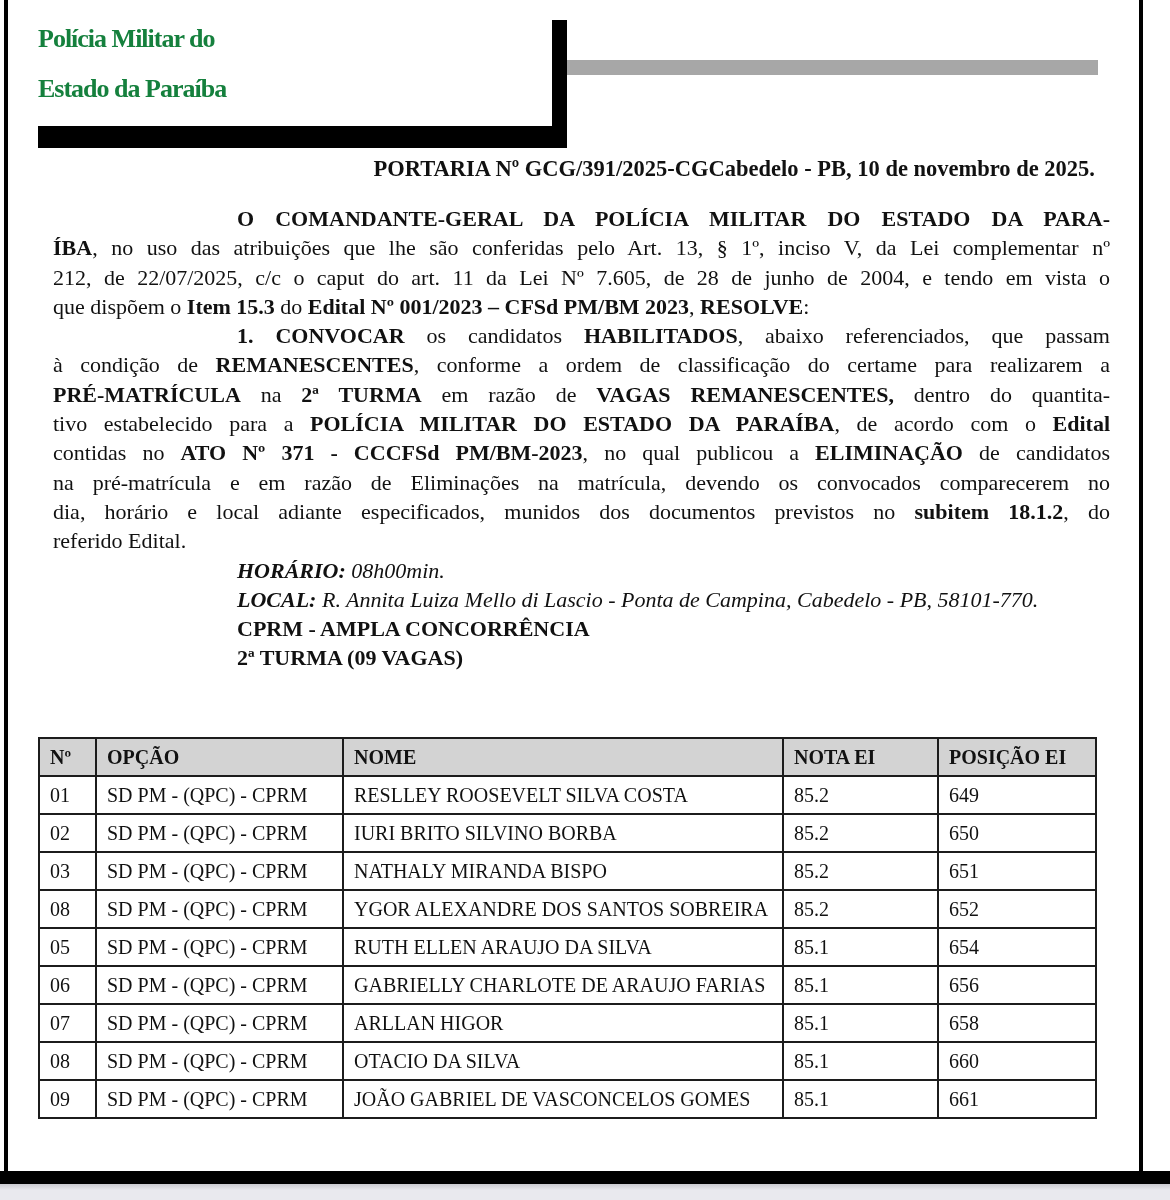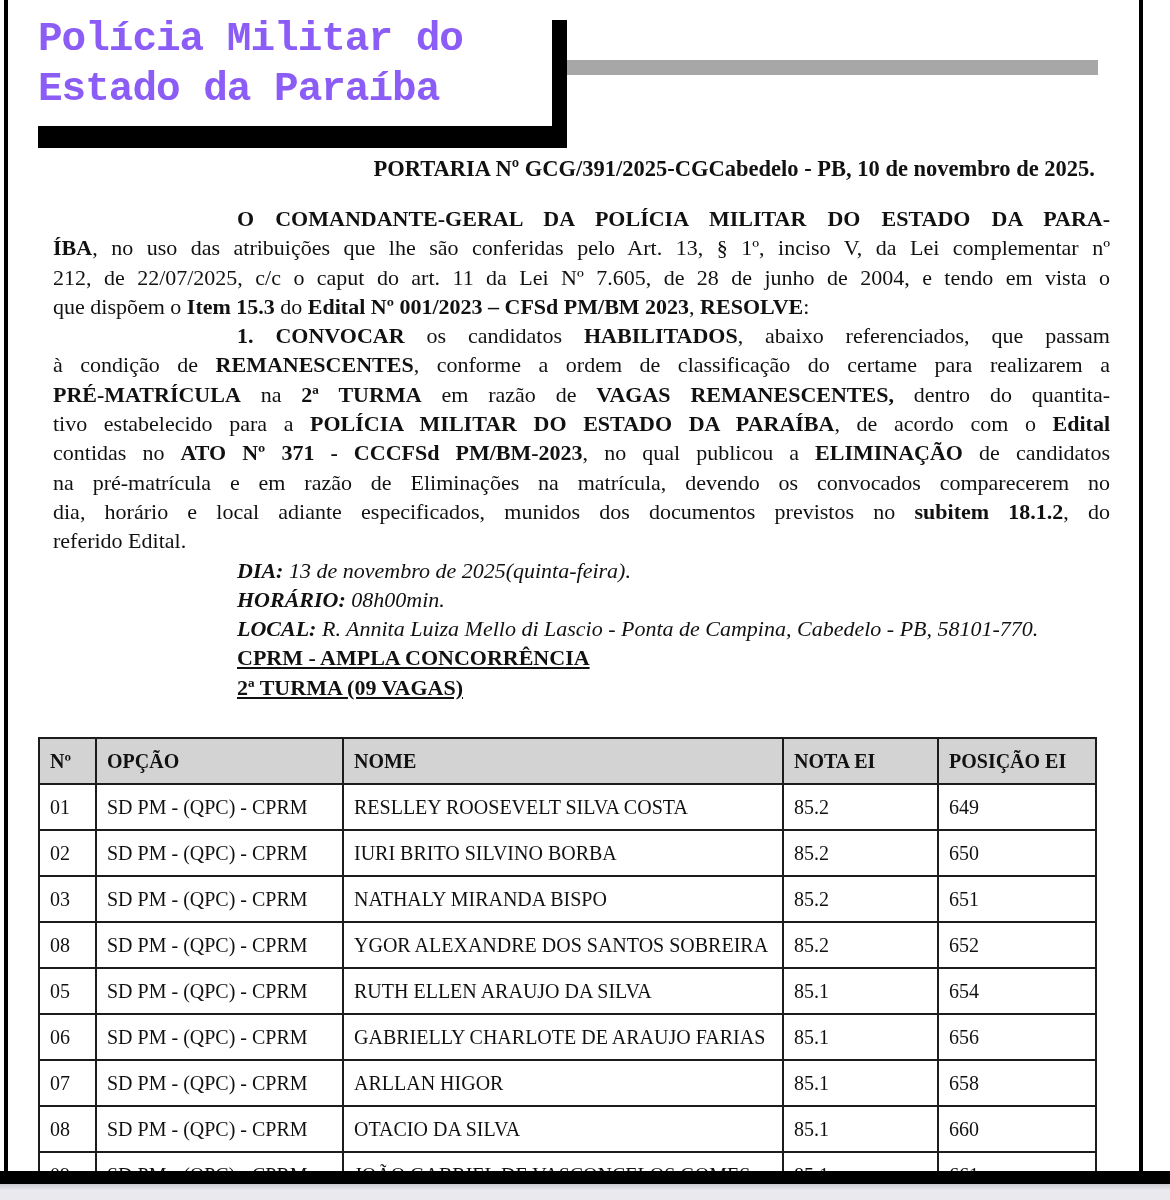--- a/index.html
+++ b/index.html
@@ -17,47 +17,47 @@
   }
   
   .border-left{position:absolute;left:4px;top:0;width:4px;height:1184px;background:var(--bar-black);}
   .border-right{position:absolute;left:1139px;top:0;width:4px;height:1184px;background:var(--bar-black);}
   .bottom-bar{position:absolute;left:0;top:1171px;width:1170px;height:13px;background:var(--bar-black);}
   .outside-strip{position:absolute;left:0;top:1184px;width:1170px;height:16px;
     background:linear-gradient(180deg,#c9c9cf 0%,var(--outside-strip) 40%,var(--outside-strip) 100%);}
   
   .org-title{
     position:absolute;left:38px;top:14px;width:520px;
-    font-family:Liberation Mono, monospace;font-weight:bold;
-    font-size:41px;line-height:50px;letter-spacing:-1px;color:#8b5cf6;
+    font-family:Liberation Serif, serif;font-weight:bold;
+    font-size:26px;line-height:50px;letter-spacing:-1px;color:#15803d;
   }
   .vbar{position:absolute;left:552px;top:20px;width:15px;height:128px;background:var(--bar-black);}
   .hbar{position:absolute;left:38px;top:126px;width:529px;height:22px;background:var(--bar-black);}
   .graybar{position:absolute;left:567px;top:60px;width:531px;height:15px;background:var(--bar-gray);}
   .doc-head{
     position:absolute;left:38px;top:156px;width:1057px;
     display:flex;justify-content:flex-end;
     font-weight:bold;font-size:22.5px;
   }
   
   .body-text{position:absolute;left:53px;top:204px;width:1057px;font-size:22px;}
   .tline{line-height:29.3px;text-align:justify;text-align-last:justify;white-space:nowrap;}
   .tline.last{text-align-last:left;}
   .tline.indent{padding-left:184px;}
   .sched{line-height:29.3px;padding-left:184px;font-size:22px;}
   .sched .lbl{font-weight:bold;font-style:italic;}
   .sched .val{font-style:italic;}
-  .subhead{line-height:29.3px;padding-left:184px;font-size:22px;font-weight:bold;text-decoration:underline;}
+  .subhead{line-height:29.3px;padding-left:184px;font-size:22px;font-weight:bold;}
   
   .list-table{
     position:absolute;left:38px;top:737px;width:1057px;
     border-collapse:collapse;table-layout:fixed;font-size:20px;
   }
   .list-table th,.list-table td{
-    border:2px solid #1c1c1c;height:46px;padding:2px 10px;vertical-align:middle;
+    border:2px solid #1c1c1c;height:38px;padding:2px 10px;vertical-align:middle;
     overflow:hidden;white-space:nowrap;text-align:left;font-weight:normal;
   }
   .list-table th{background:var(--table-header-bg);font-weight:bold;}
 </style>
 </head>
 <body>
 
 <div id="page">
 
   <div class="border-left"></div>
@@ -87,23 +87,20 @@
         <div class="tline indent"><b>1. CONVOCAR</b><span> os candidatos </span><b>HABILITADOS</b><span>, abaixo referenciados, que passam</span></div>
         <div class="tline"><span>à condição de </span><b>REMANESCENTES</b><span>, conforme a ordem de classificação do certame para realizarem a</span></div>
         <div class="tline"><b>PRÉ-MATRÍCULA</b><span> na </span><b>2ª TURMA</b><span> em razão de </span><b>VAGAS REMANESCENTES,</b><span> dentro do quantita-</span></div>
         <div class="tline"><span>tivo estabelecido para a </span><b>POLÍCIA MILITAR DO ESTADO DA PARAÍBA</b><span>, de acordo com o </span><b>Edital</b></div>
         <div class="tline"><span>contidas no </span><b>ATO Nº 371 - CCCFSd PM/BM-2023</b><span>, no qual publicou a </span><b>ELIMINAÇÃO</b><span> de candidatos</span></div>
         <div class="tline"><span>na pré-matrícula e em razão de Eliminações na matrícula, devendo os convocados comparecerem no</span></div>
         <div class="tline"><span>dia, horário e local adiante especificados, munidos dos documentos previstos no </span><b>subitem 18.1.2</b><span>, do</span></div>
         <div class="tline last"><span>referido Edital.</span></div>
       </div>
 
-    <div class="sched">
-      <span class="lbl">DIA:</span><span class="val"> 13 de novembro de 2025(quinta-feira).</span>
-    </div>
     <div class="sched">
       <span class="lbl">HORÁRIO:</span><span class="val"> 08h00min.</span>
     </div>
     <div class="sched">
       <span class="lbl">LOCAL:</span><span class="val"> R. Annita Luiza Mello di Lascio - Ponta de Campina, Cabedelo - PB, 58101-770.</span>
     </div>
     <div class="subhead">CPRM - AMPLA CONCORRÊNCIA</div>
     <div class="subhead">2ª TURMA (09 VAGAS)</div>
   </div>
 

